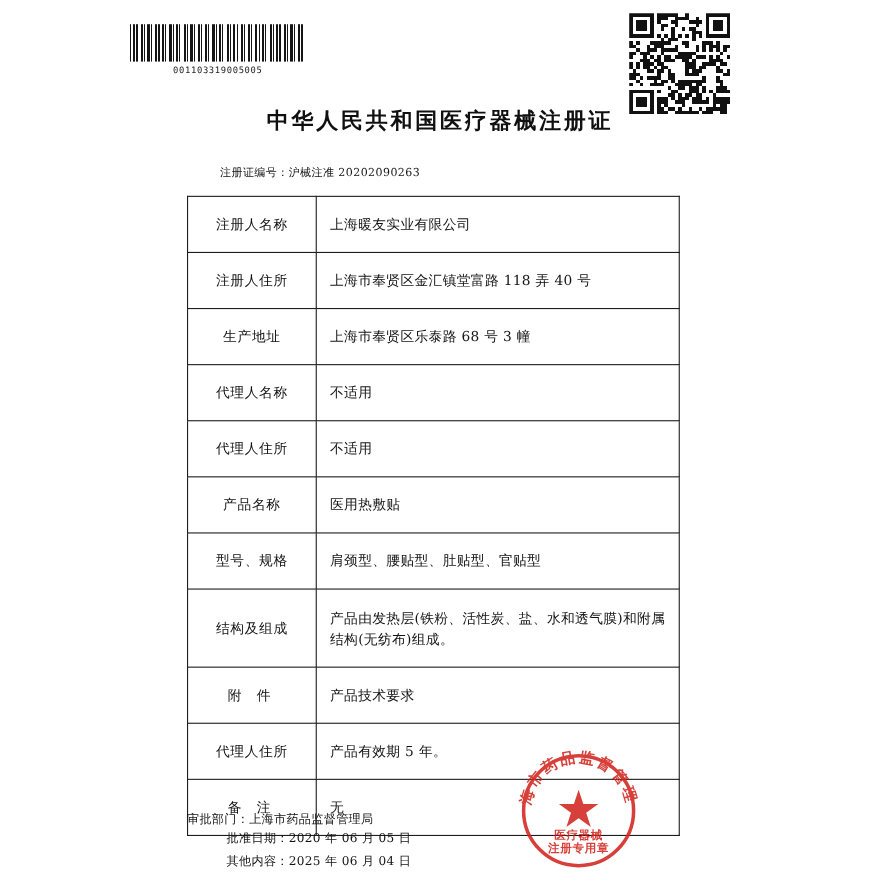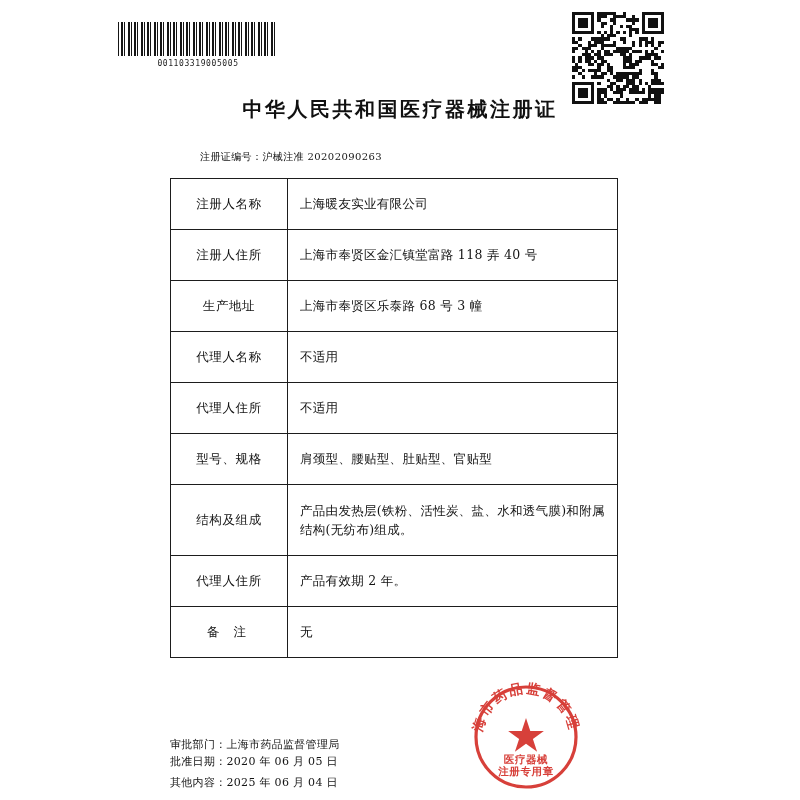--- a/index.html
+++ b/index.html
@@ -139,20 +139,21 @@
     flex-direction: column;
   }
   .footer-left {
     padding-top: 2px;
     letter-spacing: 0.3px;
   }
   .footer-right {
     text-align: left;
     letter-spacing: 0.3px;
     line-height: 1.9;
+    margin-left: 36px;
   }
 
   
   .seal {
     position: absolute;
     left: 467px;
     top: 678px;
     width: 118px;
     height: 118px;
     pointer-events: none;
@@ -201,30 +202,38 @@
         </tr>
         <tr class="row-std">
           <td>代理人名称</td>
           <td>不适用</td>
         </tr>
         <tr class="row-std">
           <td>代理人住所</td>
           <td>不适用</td>
         </tr>
         <tr class="row-std">
+          <td>产品名称</td>
+          <td>医用热敷贴</td>
+        </tr>
+        <tr class="row-std">
           <td>型号、规格</td>
           <td>肩颈型、腰贴型、肚贴型、官贴型</td>
         </tr>
         <tr class="row-tall">
           <td>结构及组成</td>
           <td>产品由发热层(铁粉、活性炭、盐、水和透气膜)和附属结构(无纺布)组成。</td>
         </tr>
         <tr class="row-std">
+          <td class="lbl-wide">附 件</td>
+          <td>产品技术要求</td>
+        </tr>
+        <tr class="row-std">
           <td>代理人住所</td>
-          <td>产品有效期 2 年。</td>
+          <td>产品有效期 5 年。</td>
         </tr>
         <tr class="row-std">
           <td class="lbl-wide">备 注</td>
           <td>无</td>
         </tr>
       </tbody>
   </table>
 
   <div class="footer">
     <div class="footer-left">

